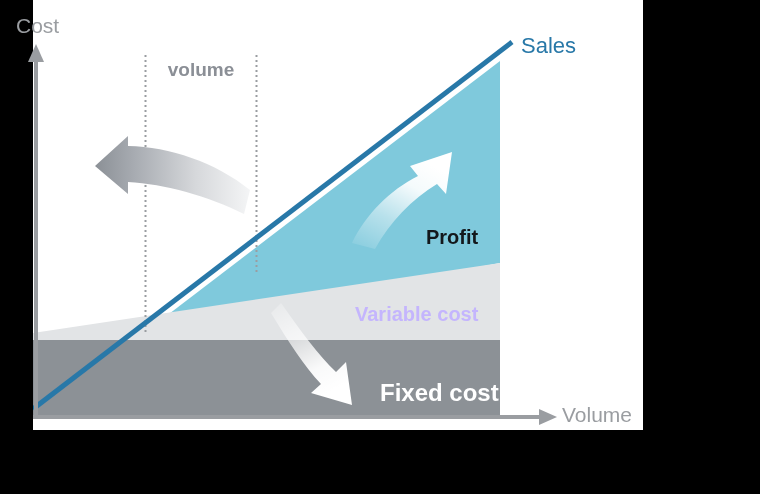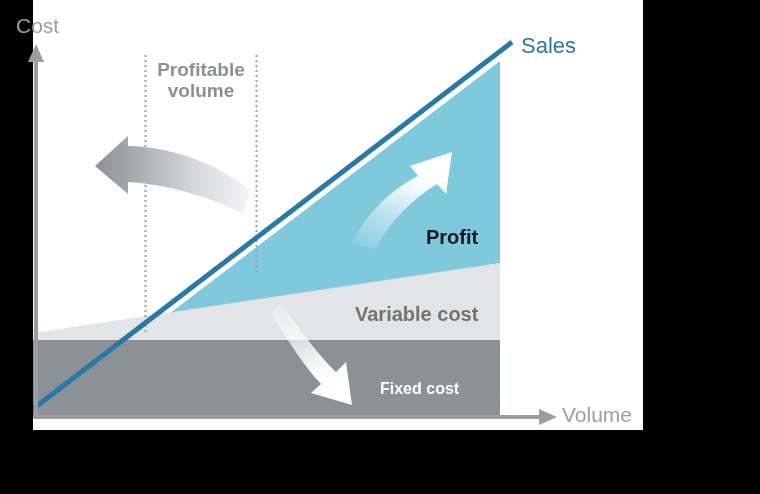--- a/index.html
+++ b/index.html
@@ -75,26 +75,26 @@
     font-size: 20px;
     font-weight: bold;
     color: #13181c;
     text-align: center;
   }
   #variable-cost-label {
     left: 355px;
     top: 303px;
     font-size: 20px;
     font-weight: bold;
-    color: #737373;
+    color: #c4b5fd;
   }
   #fixed-cost-label {
     left: 380px;
     top: 380px;
-    font-size: 16px;
+    font-size: 24px;
     font-weight: bold;
     color: #ffffff;
   }
 </style>
 </head>
 <body>
 
 <div id="stage">
 
   <div id="canvas"></div>
@@ -185,21 +185,20 @@
     </g>
   </svg>
 
   <div class="lbl" id="cost-label">Cost</div>
 
   <div class="lbl" id="volume-label">Volume</div>
 
   <div class="lbl" id="sales-label">Sales</div>
 
   <div class="lbl" id="profitable-label">
-    <div>Profitable</div>
     <div>volume</div>
   </div>
 
   <div class="lbl" id="profit-label">Profit</div>
 
   <div class="lbl" id="variable-cost-label">Variable cost</div>
 
   <div class="lbl" id="fixed-cost-label">Fixed cost</div>
 
 </div>

